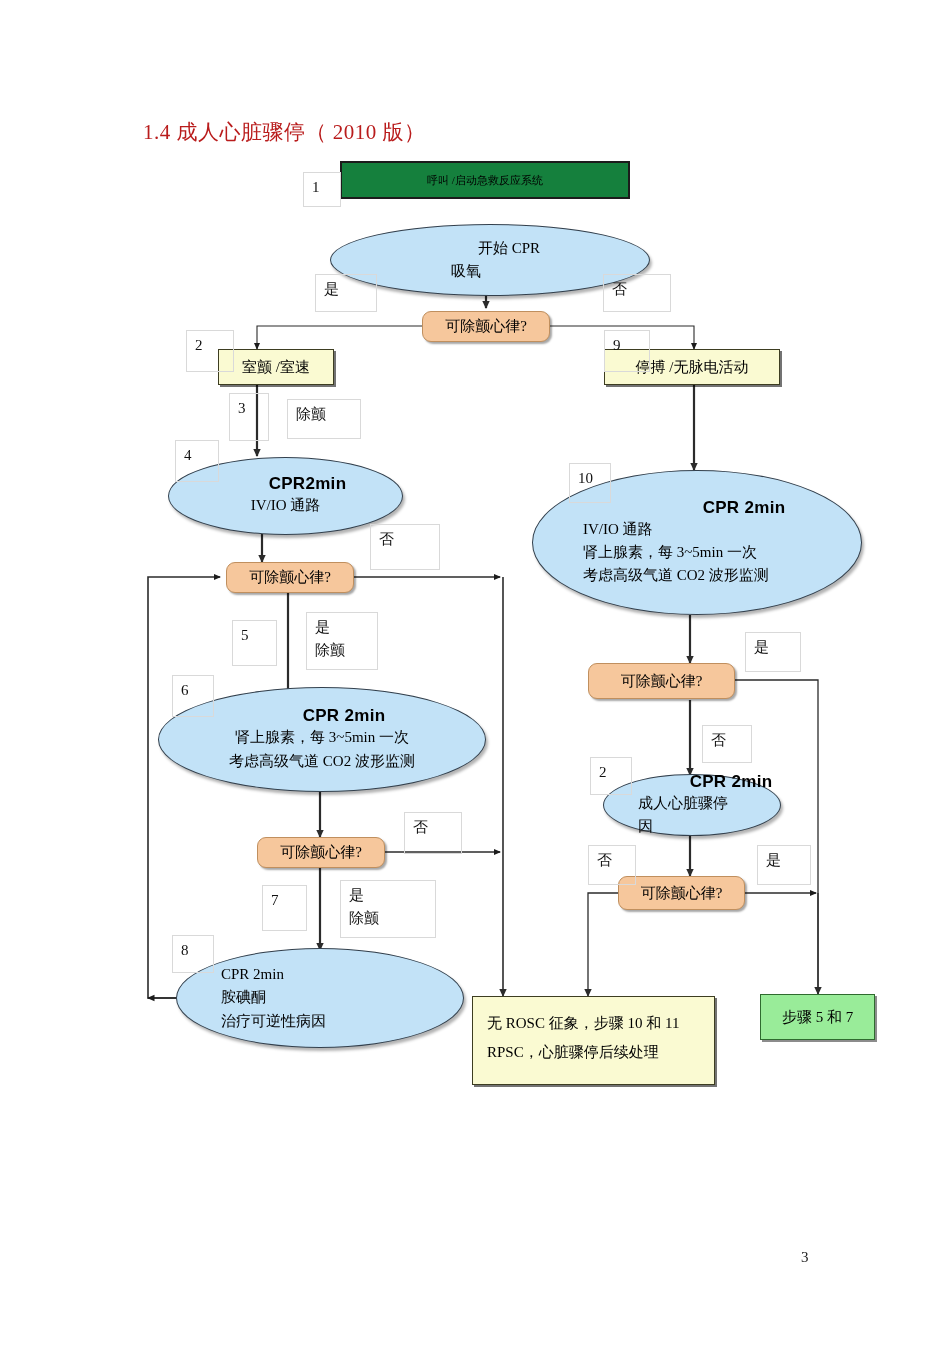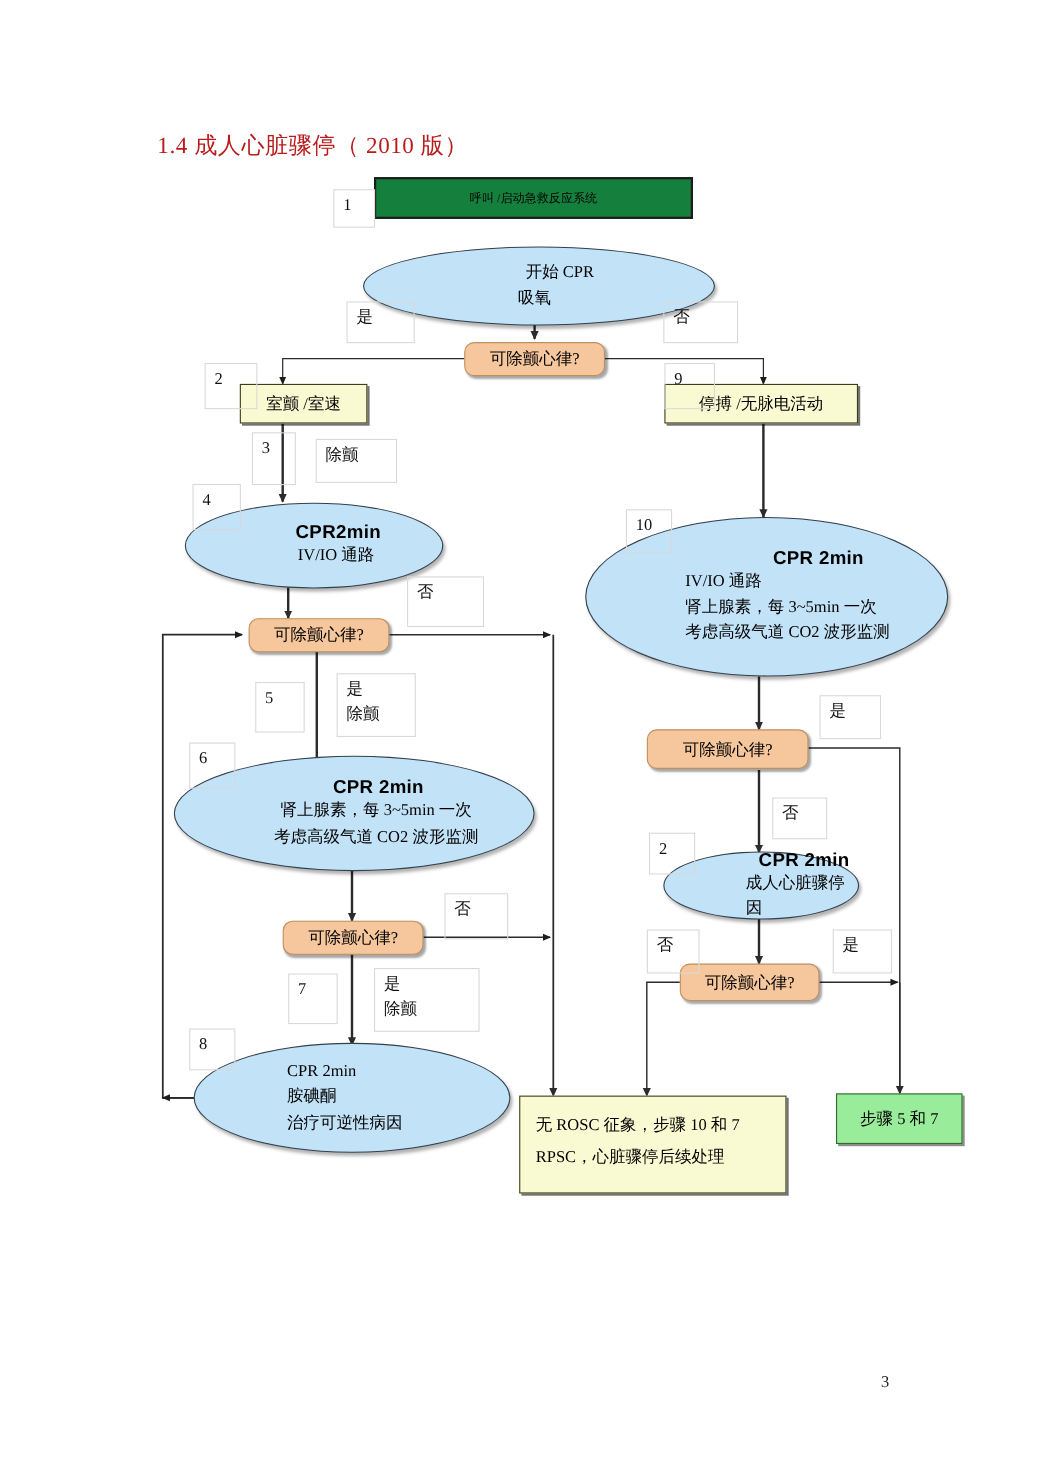--- a/index.html
+++ b/index.html
@@ -103,21 +103,20 @@
   .ellipse-blue .etitle {
     font-family: "Liberation Sans", "DejaVu Sans", sans-serif;
     font-weight: bold;
     font-size: 17px;
     letter-spacing: 0.3px;
     margin-left: 44px;
   }
   .ellipse-blue .eline {
     font-size: 15px;
     line-height: 1.55;
-    margin-left: 40px;
   }
   .ellipse-left {
     align-items: flex-start;
     text-align: left;
   }
 
   
   .tagbox {
     position: absolute;
     box-sizing: border-box;
@@ -344,21 +343,21 @@
   </div>
   <div class="tagbox" style="left:757px; top:845px; width:54px; height:40px;">
     <span>是</span>
   </div>
 
   <div class="node round-orange" style="left:618px; top:876px; width:127px; height:34px;">
     <span>可除颤心律?</span>
   </div>
 
   <div class="node rect-yellow big" style="left:472px; top:996px; width:243px; height:89px;">
-    <span>无 ROSC 征象，步骤  10 和 7</span>
+    <span>无 ROSC 征象，步骤  10 和 11</span>
     <span>RPSC，心脏骤停后续处理</span>
   </div>
 
   <div class="node rect-green" style="left:760px; top:994px; width:115px; height:46px;">
     <span>步骤 5 和 7</span>
   </div>
 
   <div class="page-number">3</div>
 
 </div>

